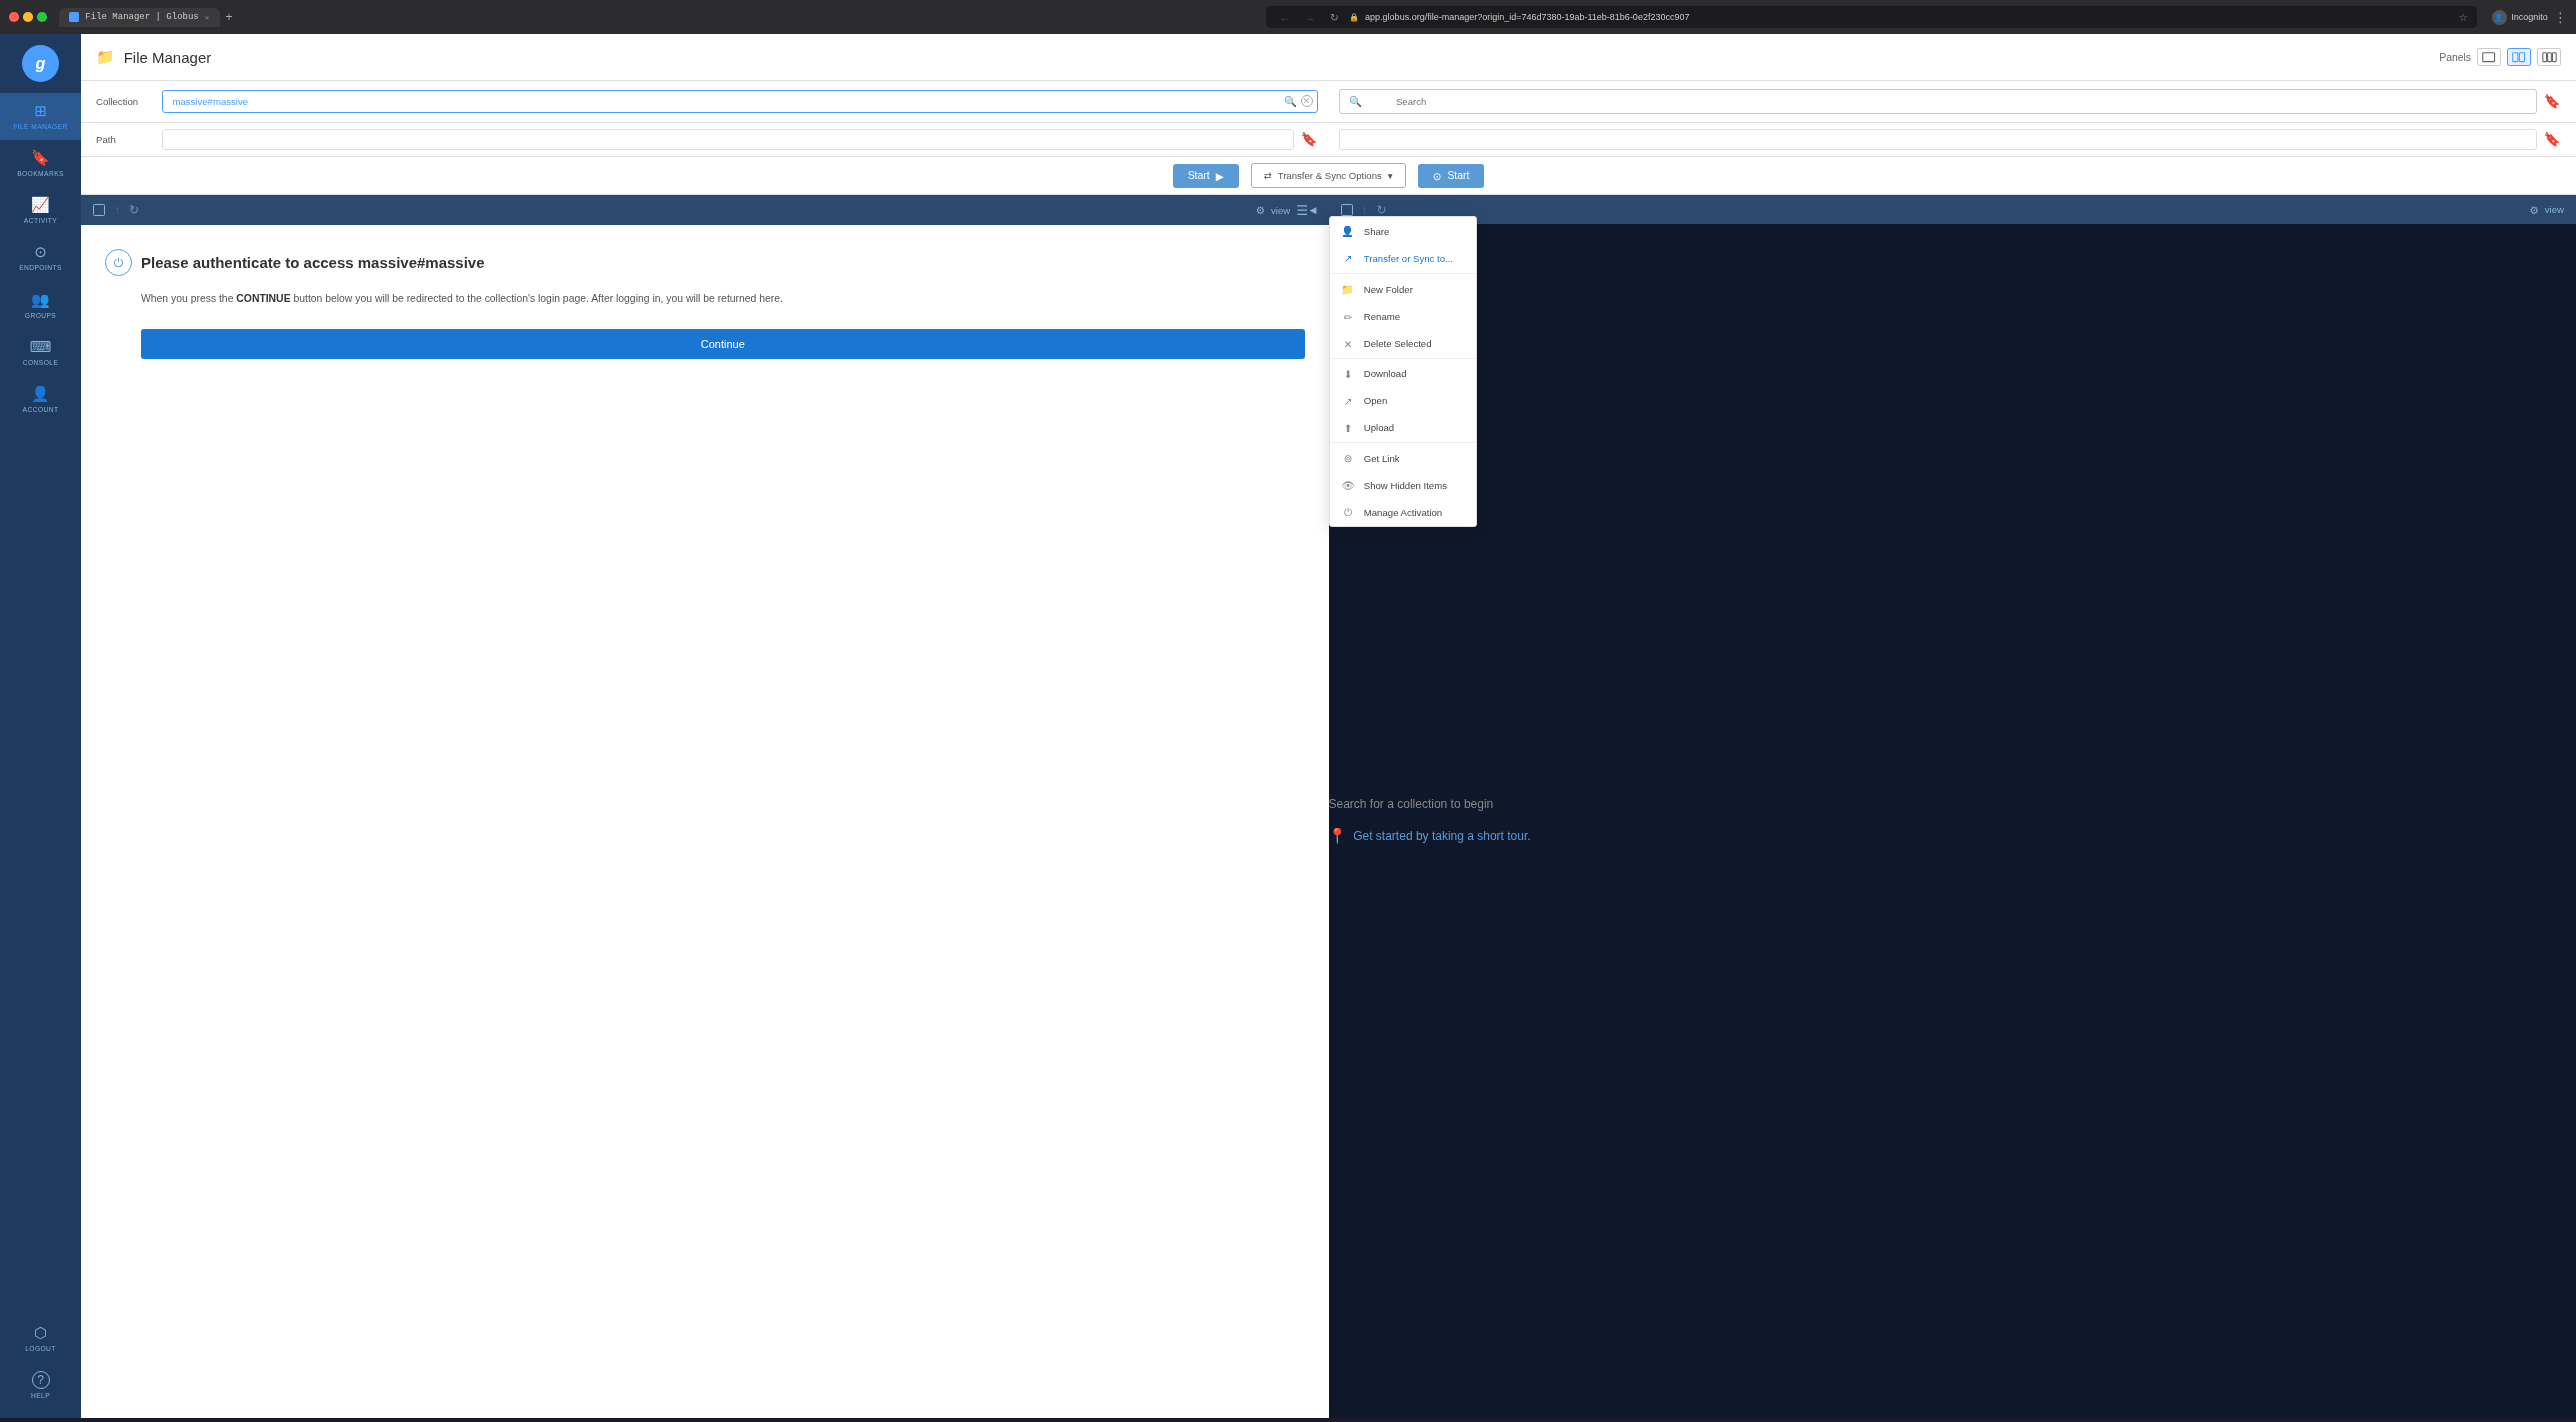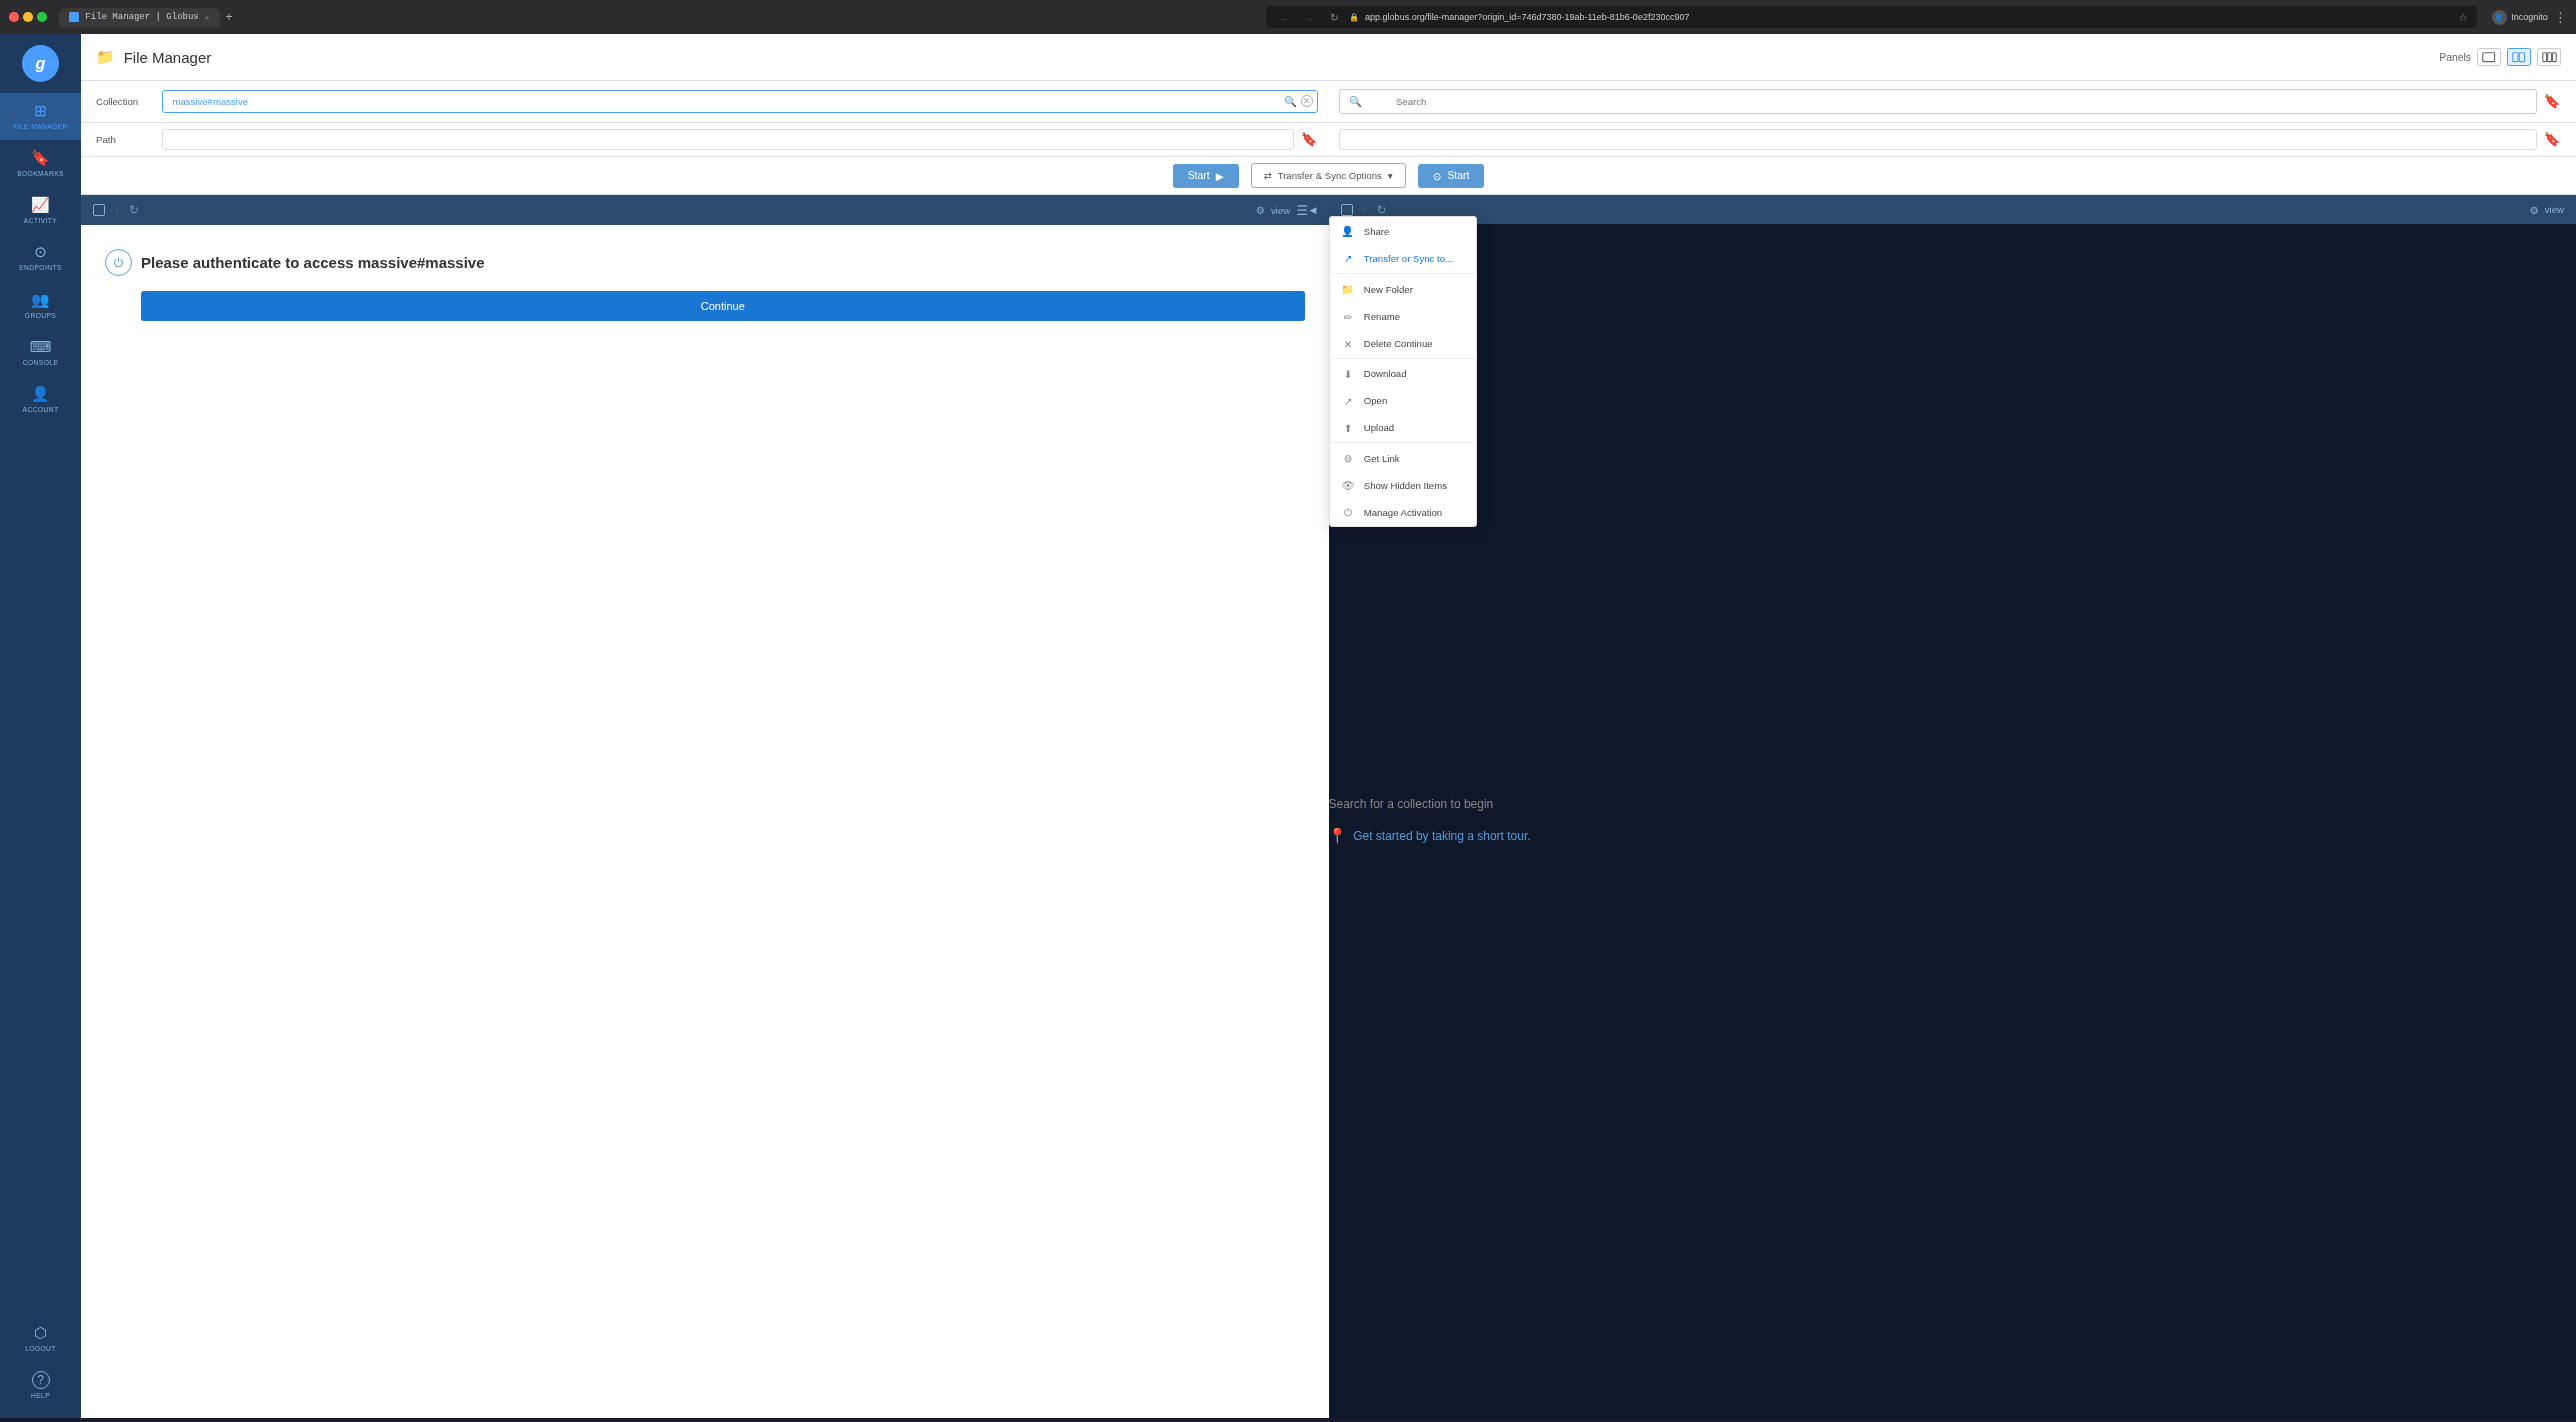--- a/index.html
+++ b/index.html
@@ -286,20 +286,23 @@
                 ☰<span style="font-size:9px;">◀</span>
               </span>
             </div>
           </div>
 
           <div class="auth-panel">
             <div class="auth-header">
               <div class="auth-icon">⏻</div>
               <span class="auth-title">Please authenticate to access massive#massive</span>
             </div>
+            <div class="auth-body">
+              <span>When you press the </span><strong>CONTINUE</strong><span> button below you will be redirected to the collection's login page. After logging in, you will be returned here.</span>
+            </div>
             <button class="continue-btn">Continue</button>
           </div>
 
           <div class="context-menu-wrapper">
             <div class="context-menu">
               <div class="menu-item">
                 <span class="menu-item-icon">👤</span>
                 <span>Share</span>
               </div>
               <div class="menu-item highlighted">
@@ -310,21 +313,21 @@
               <div class="menu-item">
                 <span class="menu-item-icon">📁</span>
                 <span>New Folder</span>
               </div>
               <div class="menu-item">
                 <span class="menu-item-icon">✏</span>
                 <span>Rename</span>
               </div>
               <div class="menu-item">
                 <span class="menu-item-icon">✕</span>
-                <span>Delete Continue</span>
+                <span>Delete Selected</span>
               </div>
               <div class="menu-divider"></div>
               <div class="menu-item">
                 <span class="menu-item-icon">⬇</span>
                 <span>Download</span>
               </div>
               <div class="menu-item">
                 <span class="menu-item-icon">↗</span>
                 <span>Open</span>
               </div>

